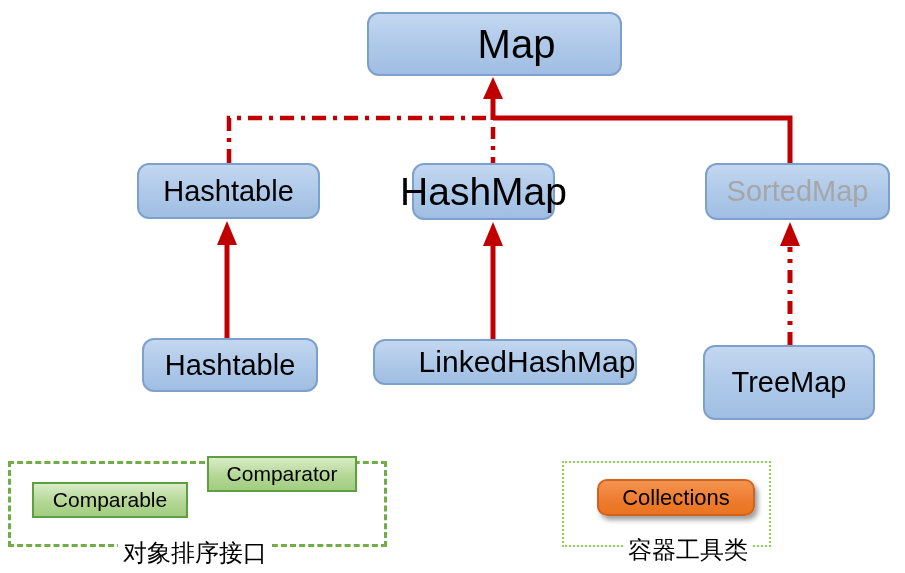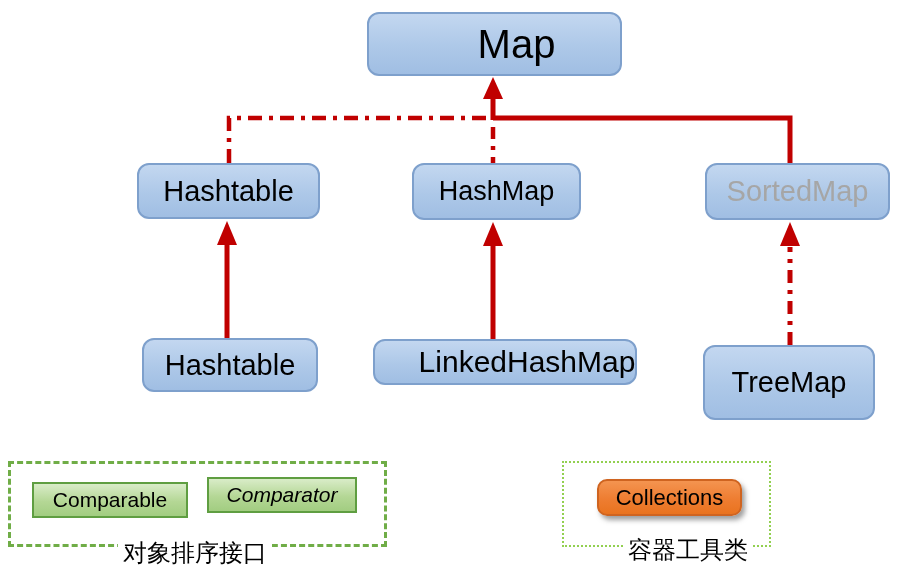--- a/index.html
+++ b/index.html
@@ -7,37 +7,37 @@
        font-family:"Liberation Sans","DejaVu Sans",sans-serif;}
   .stage{position:absolute;left:0;top:0;width:905px;height:573px;}
   svg.wires{position:absolute;left:0;top:0;width:905px;height:573px;z-index:1;}
 
   
   .node{position:absolute;z-index:2;display:flex;align-items:center;justify-content:center;
         box-sizing:border-box;border:2px solid #7ea0cc;border-radius:12px;color:#000;
         background:linear-gradient(180deg,#c3d7f0 0%,#adc8e8 55%,#a0bee3 100%);}
   .n-map          {left:367px;top:12px; width:255px;height:64px;font-size:40px;padding-left:44px;}
   .n-hashtable    {left:137px;top:163px;width:183px;height:56px;font-size:29px;}
-  .n-hashmap      {left:412px;top:163px;width:169px;height:57px;font-size:27px;}
+  .n-hashmap      {left:412px;top:163px;width:143px;height:57px;font-size:39px;}
   .n-sortedmap    {left:705px;top:163px;width:185px;height:57px;font-size:29px;color:#a6a6a6;}
   .n-properties   {left:142px;top:338px;width:176px;height:54px;font-size:29px;}
   .n-linkedhashmap{left:373px;top:339px;width:264px;height:46px;font-size:30px;padding-left:44px;}
   .n-treemap      {left:703px;top:345px;width:172px;height:75px;font-size:29px;}
 
   
   .group{position:absolute;box-sizing:border-box;z-index:2;}
   .g-sorting{left:8px;  top:461px;width:379px;height:86px;border:3px dashed #70ad47;}
   .g-utility{left:562px;top:461px;width:209px;height:86px;border:2px dotted #92d050;}
 
   .chip{position:absolute;z-index:3;display:flex;align-items:center;justify-content:center;
         box-sizing:border-box;color:#000;border-radius:0;}
   .chip-green{border:2px solid #5f9e41;background:linear-gradient(180deg,#d9ecc8 0%,#b4d795 55%,#a2cd81 100%);}
   .c-comparable {left:32px; top:482px;width:156px;height:36px;font-size:21px;}
-  .c-comparator {left:207px;top:477px;width:150px;height:36px;font-size:21px;font-style:italic;}
-  .c-collections{left:597px;top:479px;width:145px;height:37px;font-size:22px;border-radius:10px;
+  .c-comparator {left:207px;top:456px;width:150px;height:36px;font-size:21px;}
+  .c-collections{left:597px;top:479px;width:158px;height:37px;font-size:22px;border-radius:10px;
         border:2px solid #cf6420;background:linear-gradient(180deg,#f49450 0%,#ee7d31 55%,#e9731f 100%);
         box-shadow:3px 4px 5px rgba(80,80,80,.55);}
 
   .caption{position:absolute;z-index:4;white-space:nowrap;color:#000;background:#ffffff;
         padding:0 5px;font-size:24px;font-family:"Liberation Serif","DejaVu Serif",serif;}
   .cap-sorting{left:118px;top:537px;}
   .cap-utility{left:623px;top:534px;}
 </style>
 </head>
 <body>

